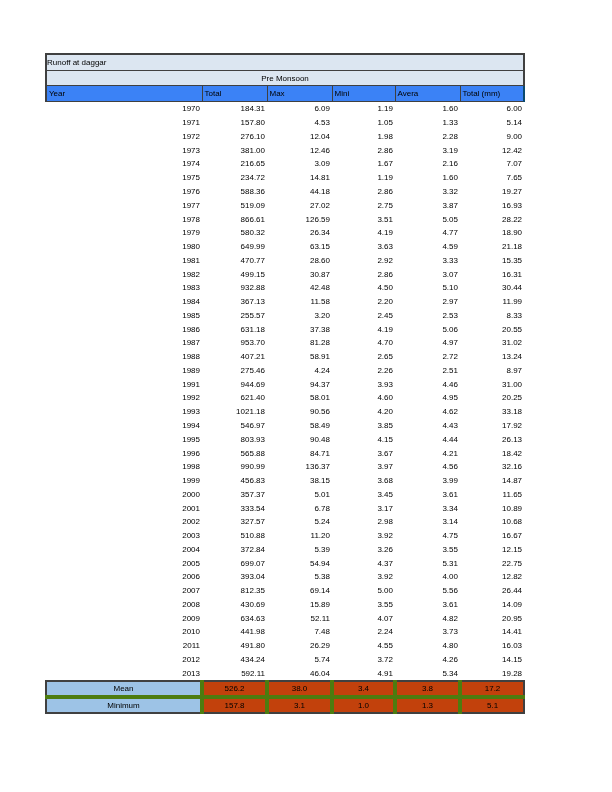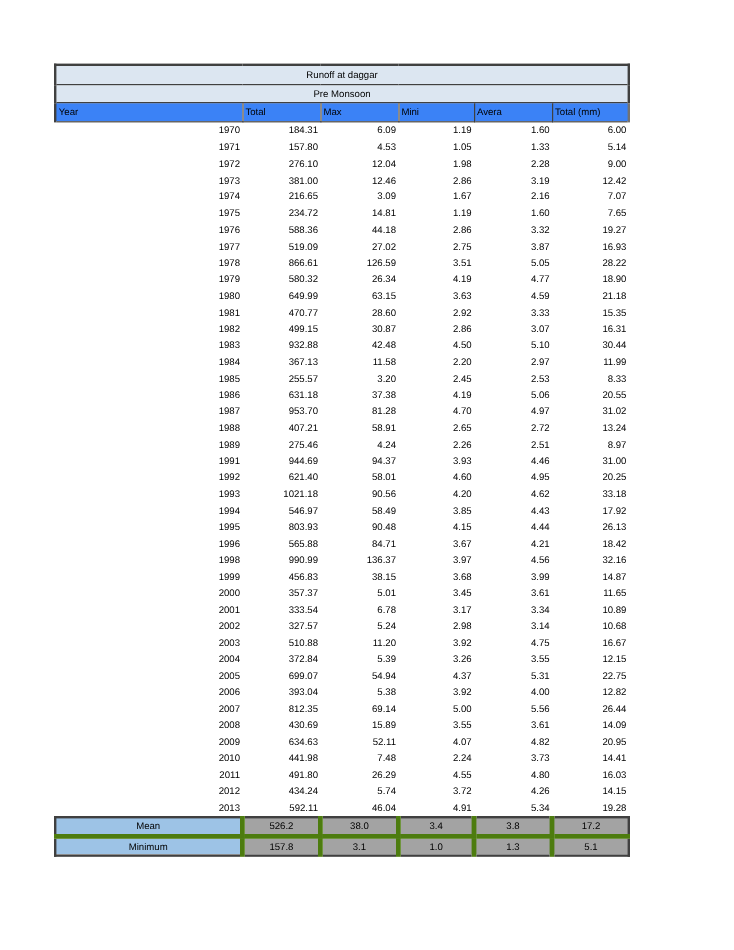--- a/index.html
+++ b/index.html
@@ -35,60 +35,60 @@
     white-space: nowrap;
   }
   
   tr.title-row td {
     background: #dce6f1;
     border: 1px solid #404040;
     border-top: 2px solid #404040;
     border-left: 2px solid #404040;
     border-right: 2px solid #404040;
     height: 15px;
-    text-align: center;
+    text-align: left;
     vertical-align: middle;
   }
   tr.subtitle-row td {
     background: #dce6f1;
     border: 1px solid #404040;
     border-left: 2px solid #404040;
     border-right: 2px solid #404040;
     height: 14px;
     text-align: center;
     vertical-align: middle;
   }
   tr.colhead-row th {
     background: #3b82f6;
     border: 1px solid #404040;
     height: 15px;
     text-align: left;
     vertical-align: middle;
     padding-left: 2px;
   }
   tr.colhead-row th:first-child { border-left: 2px solid #404040; }
-  tr.colhead-row th:last-child  { border-right: 2px solid #737373; margin-left: 24px; }
+  tr.colhead-row th:last-child  { border-right: 2px solid #0c4a6e; margin-left: 24px; }
   
   tbody.data td {
     height: 13.77px;
     text-align: right;
     padding-right: 2px;
     vertical-align: middle;
     border: none;
     background: transparent;
   }
   
   tr.summary-row td {
     border: 4px solid #4d7c0f;
     height: 13px;
     text-align: center;
     vertical-align: middle;
   }
   tr.summary-row td.sum-label { background: #9dc3e6; }
-  tr.summary-row td.sum-value { background: #a3a3a3; }
+  tr.summary-row td.sum-value { background: #c2410c; }
   tr.summary-row td:first-child { border-left: 2px solid #404040; }
   tr.summary-row td:last-child  { border-right: 2px solid #404040; }
   tr.summary-row.first td { border-top: 2px solid #404040; }
   tr.summary-row.last td  { border-bottom: 2px solid #404040; }
 </style>
 </head>
 <body>
 
 <div class="page">
   <div class="sheet">

